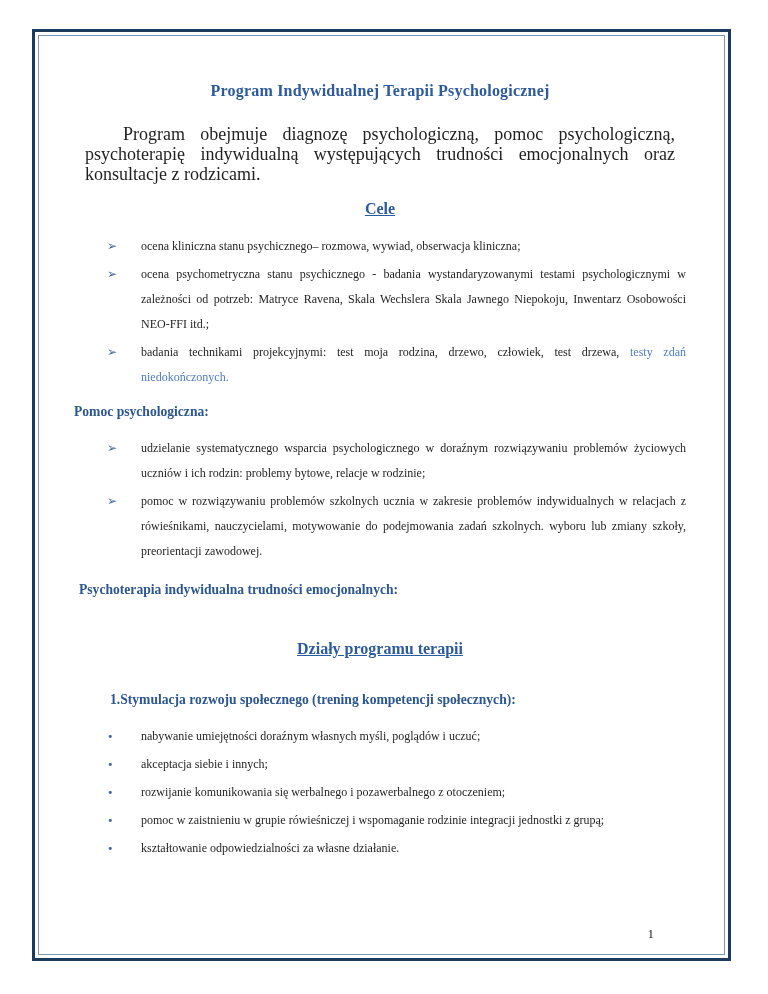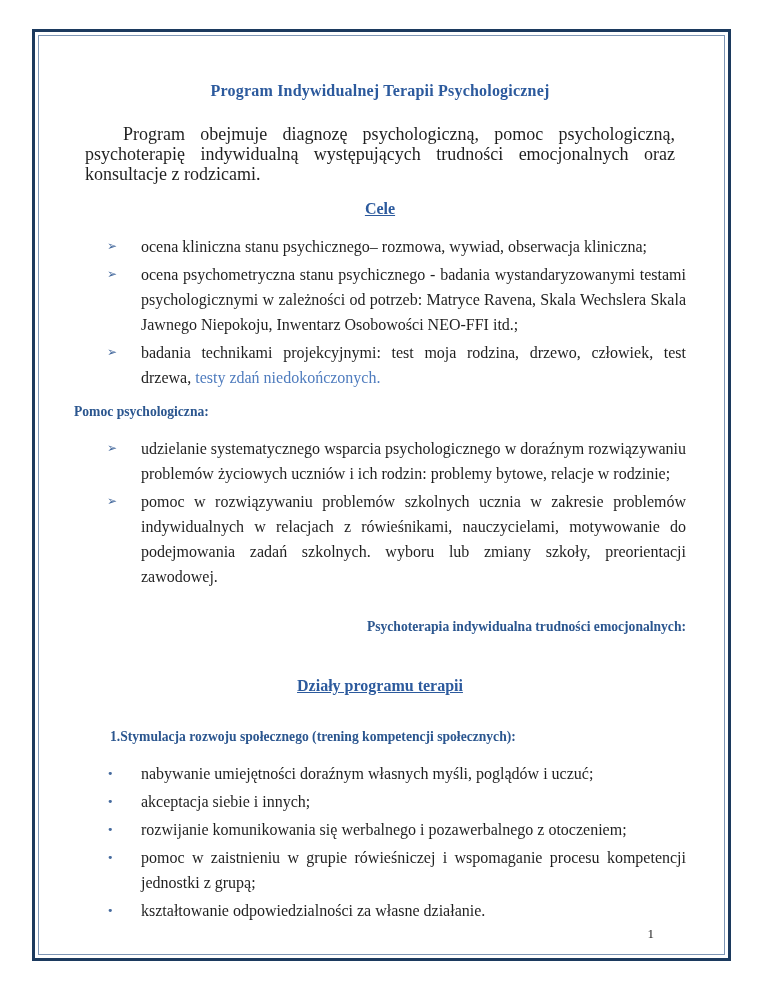--- a/index.html
+++ b/index.html
@@ -58,42 +58,42 @@
     color: #2c5a9d;
     text-decoration: underline;
   }
   .section-heading {
     margin: 22px 0 10px 0;
     font-size: 13.6px;
     font-weight: bold;
     color: #2b568f;
   }
   .section-heading.indent-slight { padding-left: 5px; }
-  .section-heading.no-list { margin-top: 30px; margin-bottom: 0; text-align: right; }
+  .section-heading.no-list { margin-top: 18px; margin-bottom: 0; }
   .list {
     margin: 16px 0 0 33px;
   }
   .li {
     display: flex;
     align-items: flex-start;
     margin-bottom: 3px;
   }
   .li .marker {
     flex: none;
     width: 20px;
     margin-right: 14px;
     font-size: 12px;
     line-height: 25px;
     color: #44699d;
     font-family: "DejaVu Sans", sans-serif;
   }
   .li .marker.dot { font-size: 11px; }
   .li .li-text {
     flex: 1;
-    font-size: 16px;
+    font-size: 12px;
     line-height: 25px;
     text-align: justify;
   }
   .blue-text { color: #4f7cbe; }
   .dzialy { margin-top: 42px; }
   .stymulacja-heading { margin-top: 34px; margin-bottom: 12px; margin-left: 36px; }
   .page-number {
     position: absolute;
     right: 70px;
     bottom: 12px;
@@ -158,21 +158,21 @@
           <div class="li">
             <span class="marker dot">•</span>
             <span class="li-text">akceptacja siebie i innych;</span>
           </div>
           <div class="li">
             <span class="marker dot">•</span>
             <span class="li-text">rozwijanie komunikowania się werbalnego i pozawerbalnego z otoczeniem;</span>
           </div>
           <div class="li">
             <span class="marker dot">•</span>
-            <span class="li-text">pomoc w zaistnieniu w grupie rówieśniczej i wspomaganie procesu kompetencji jednostki z grupą;</span>
+            <span class="li-text">pomoc w zaistnieniu w grupie rówieśniczej i wspomaganie rodzinie integracji jednostki z grupą;</span>
           </div>
           <div class="li">
             <span class="marker dot">•</span>
             <span class="li-text">kształtowanie odpowiedzialności za własne działanie.</span>
           </div>
         </div>
 
         <div class="page-number">1</div>
 
       </div>

